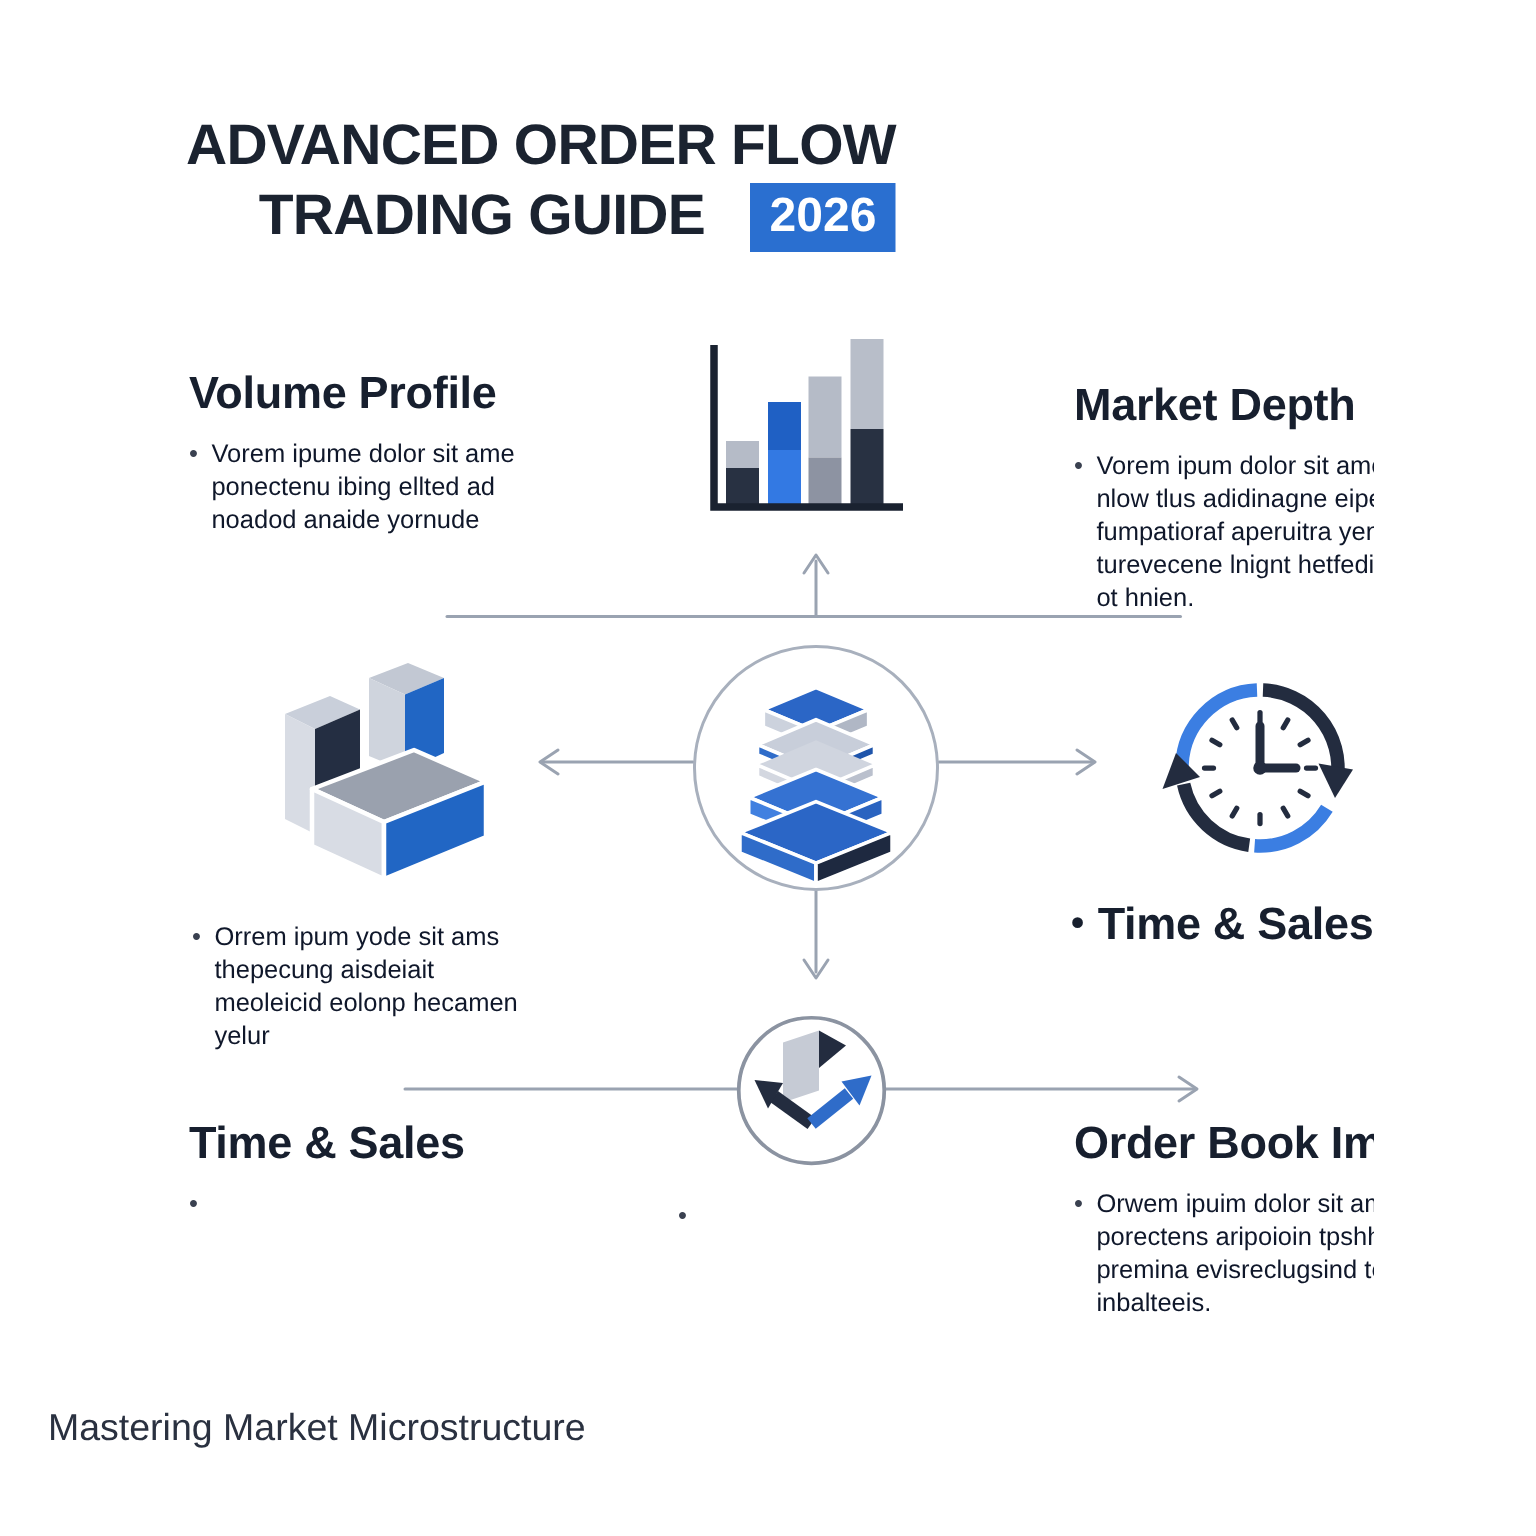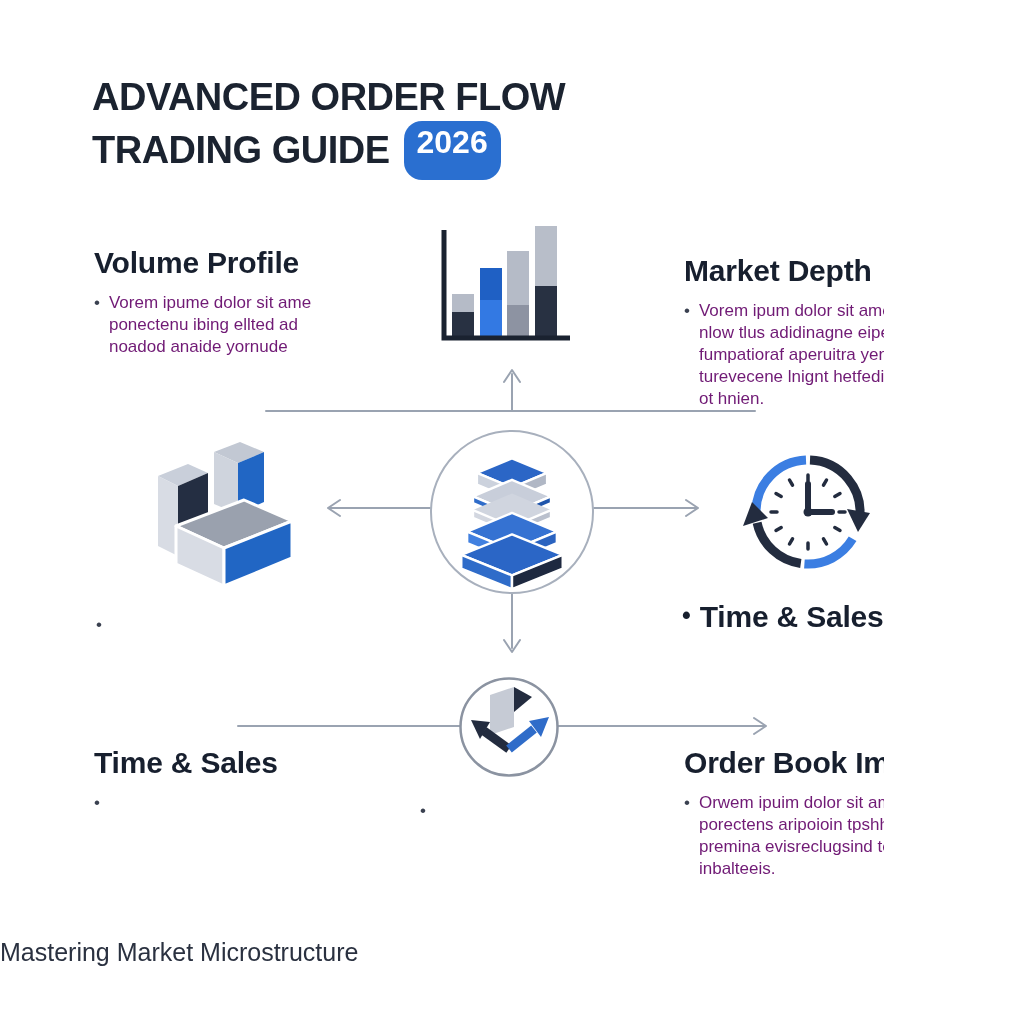--- a/index.html
+++ b/index.html
@@ -1,31 +1,31 @@
 <!DOCTYPE html>
 <html><head>
 <meta charset="utf-8">
 <style>
   html,body{margin:0;padding:0;background:#fff;}
   .canvas{
     position:relative;width:884px;height:1024px;background:#ffffff;
-    font-family:"Liberation Sans", sans-serif;overflow:hidden;color:#1c2433;
+    font-family:"Liberation Sans", sans-serif;overflow:hidden;color:#1c2433;margin-left:32px;
   }
   .abs{position:absolute;}
   
   .title{left:92px;top:74px;line-height:1.24;letter-spacing:-0.5px;}
   .title .t-line{font-size:38px;font-weight:800;color:#1b2330;}
-  .title .t-row{display:flex;align-items:center;gap:14px;}
+  .title .t-row{display:flex;align-items:center;gap:30px;justify-content:flex-end;}
   .badge{
     background:#2a6fd0;color:#ffffff;font-size:32px;font-weight:800;
-    padding:2px 13px 17px;letter-spacing:0;border-radius:18px;
+    padding:2px 13px 4px;letter-spacing:0;
   }
   
   .h2{font-size:30px;font-weight:700;color:#171f2e;letter-spacing:-0.2px;margin:0 0 12px 0;}
-  .body{font-size:17px;color:#701a75;line-height:1.3;white-space:pre-line;}
+  .body{font-size:17px;color:#0f172a;line-height:1.3;white-space:pre-line;}
   .bullet-row{display:flex;gap:9px;align-items:flex-start;}
   .dot{color:#3a4150;font-size:17px;line-height:1.3;flex:0 0 auto;}
   .dot-h{color:#171f2e;font-size:25px;line-height:1.2;font-weight:700;flex:0 0 auto;}
   .caption{width:1024px;font-size:25px;font-weight:500;color:#2a3140;}
   .circle-node{
     border-radius:50%;background:#fff;display:flex;align-items:center;justify-content:center;
   }
   svg{display:block;}
 </style>
 </head>
@@ -162,20 +162,24 @@
       <path d="M110.6 92.8 A52 52 0 0 1 62.4 117.9" stroke="#3b7ee2"></path>
       <path d="M58.8 117.5 A52 52 0 0 1 15.1 76.8" stroke="#232c3f"></path>
     </g>
     <polygon points="116,86 105,63 128,67" fill="#232c3f"></polygon>
     <polygon points="10,56 1,80 26,72" fill="#232c3f"></polygon>
   </svg>
 
   <div class="abs" style="left:96px;top:614px;width:300px">
     <div class="bullet-row">
       <span class="dot">•</span>
+      <div class="body">Orrem ipum yode sit ams
+thepecung aisdeiait
+meoleicid eolonp hecamen
+yelur</div>
     </div>
   </div>
 
   <div class="abs" style="left:682px;top:600px;width:300px">
     <div class="bullet-row">
       <span class="dot-h">•</span>
       <div>
         <div class="h2" style="margin-bottom:2px">Time &amp; Sales</div>
       </div>
     </div>

